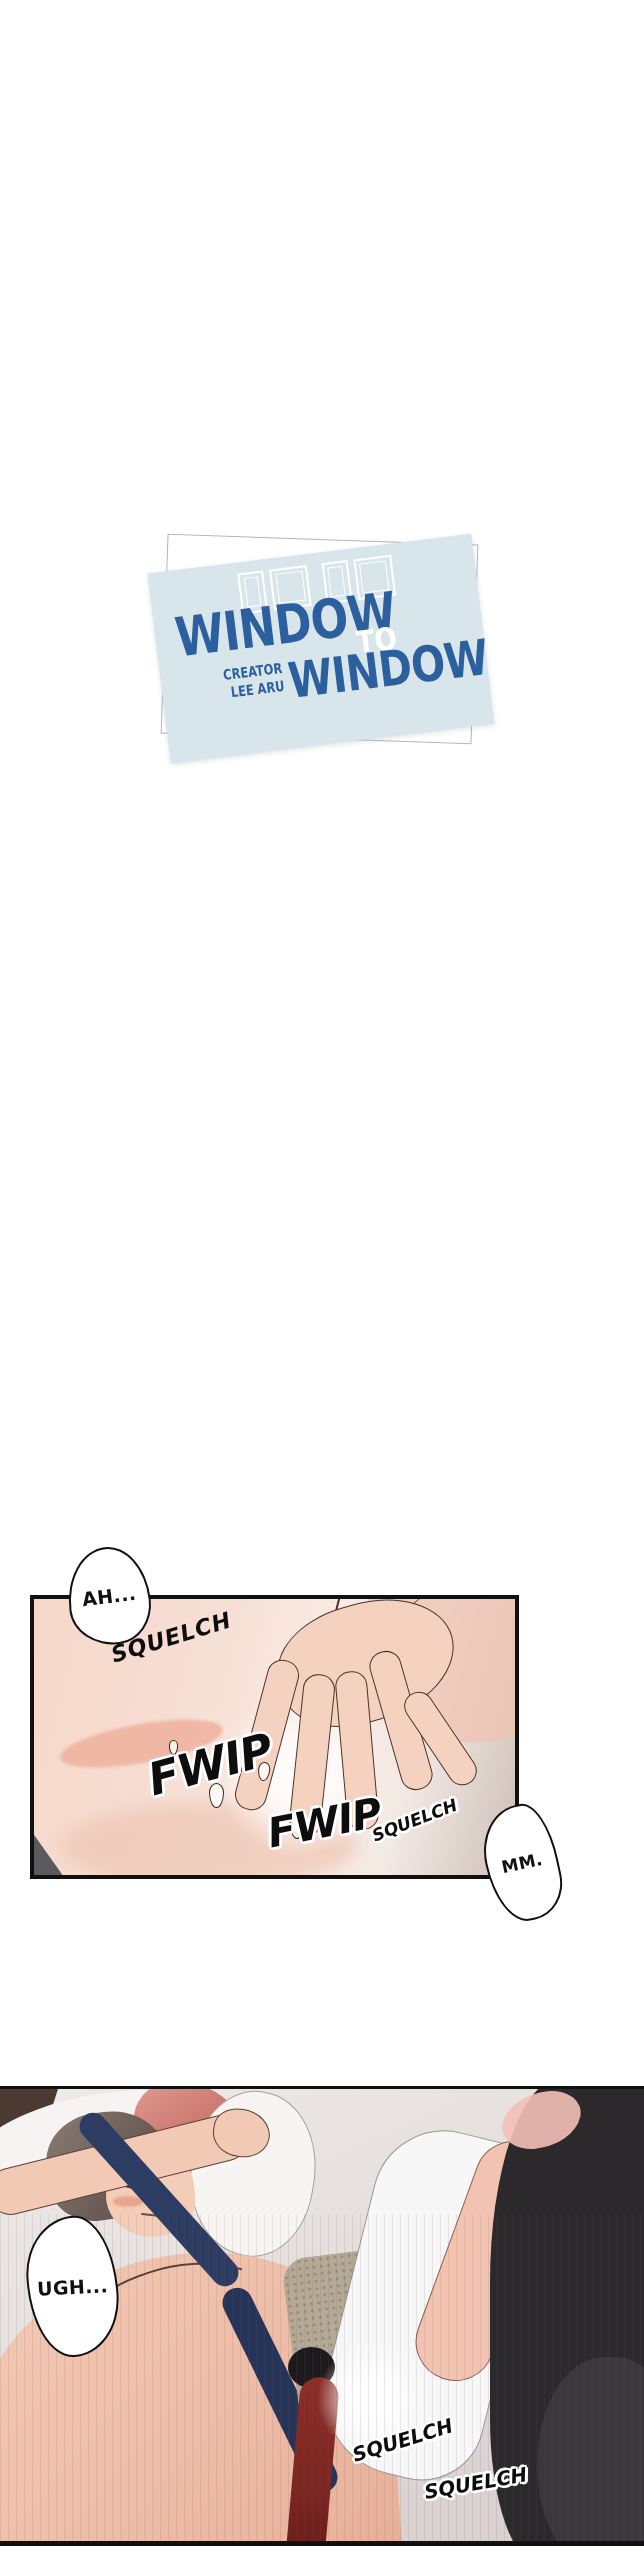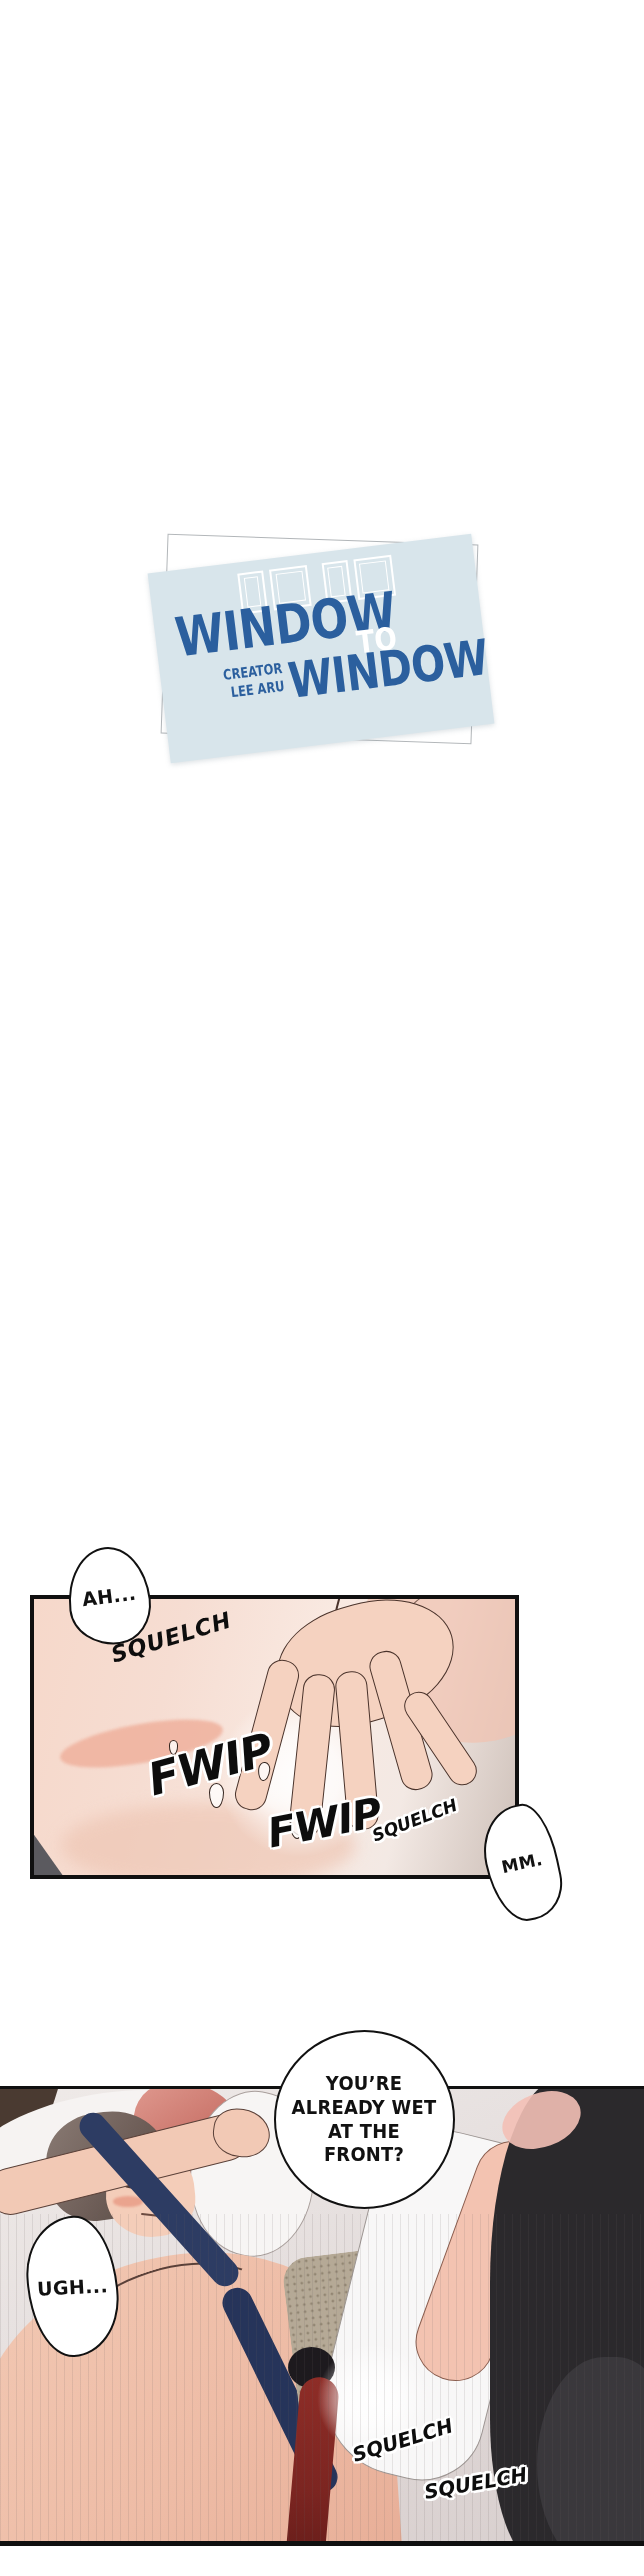--- a/index.html
+++ b/index.html
@@ -210,26 +210,18 @@
     <div class="p2-black-knee"></div>
     <div class="p2-pink-highlight"></div>
     <div class="p2-tie-knot"></div>
     <div class="p2-red-tie"></div>
     <div class="p2-glow"></div>
     <div class="p2-speedlines"></div>
     <span class="sfx sfx-outline sfx-squelch-c">SQUELCH</span>
     <span class="sfx sfx-outline sfx-squelch-d">SQUELCH</span>
   </div>
 
-  <div class="bubble bubble-main">
-    <div class="lines">
-      <div>YOU’RE</div>
-      <div>ALREADY WET</div>
-      <div>AT THE</div>
-      <div>FRONT?</div>
-    </div>
-  </div>
   <div class="bubble bubble-ugh">
     <span>UGH...</span>
   </div>
 
 </div>
 
 
 </body></html>

